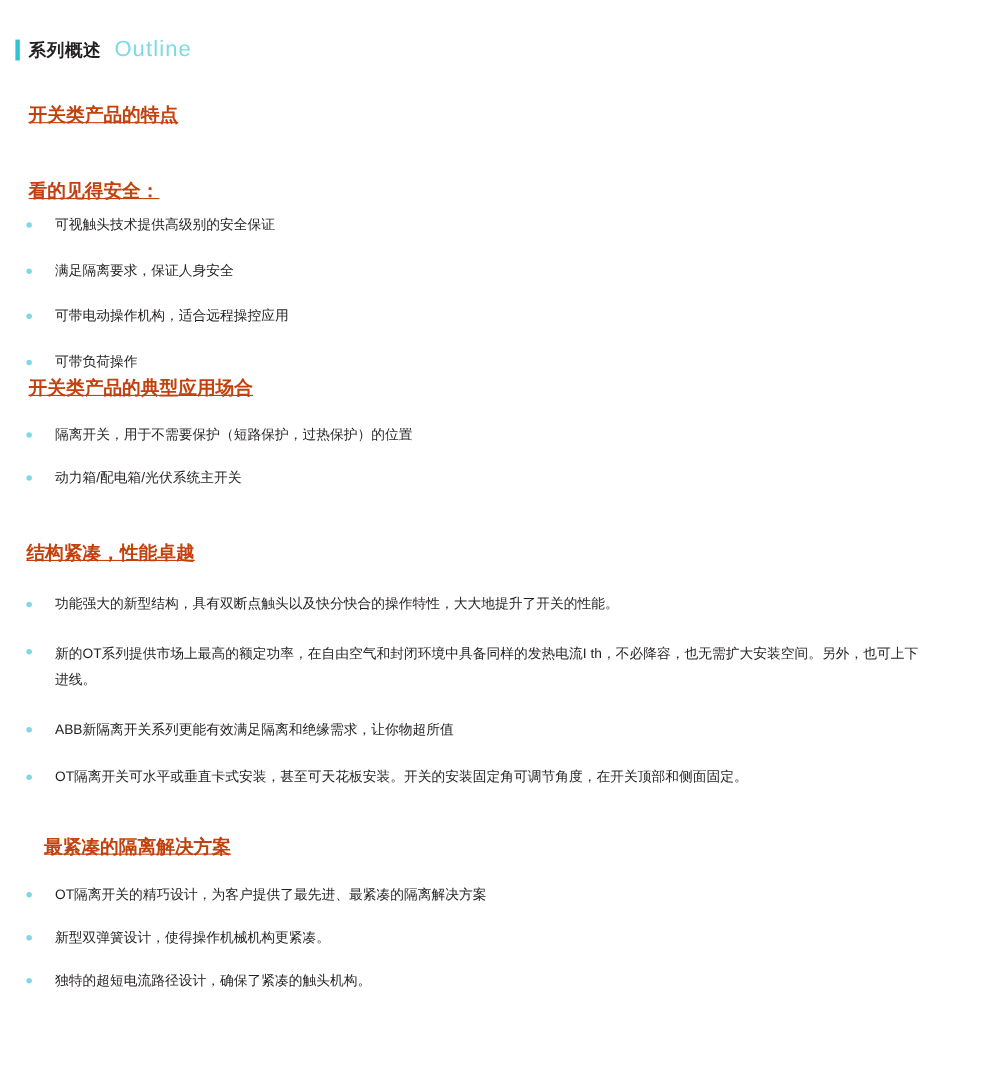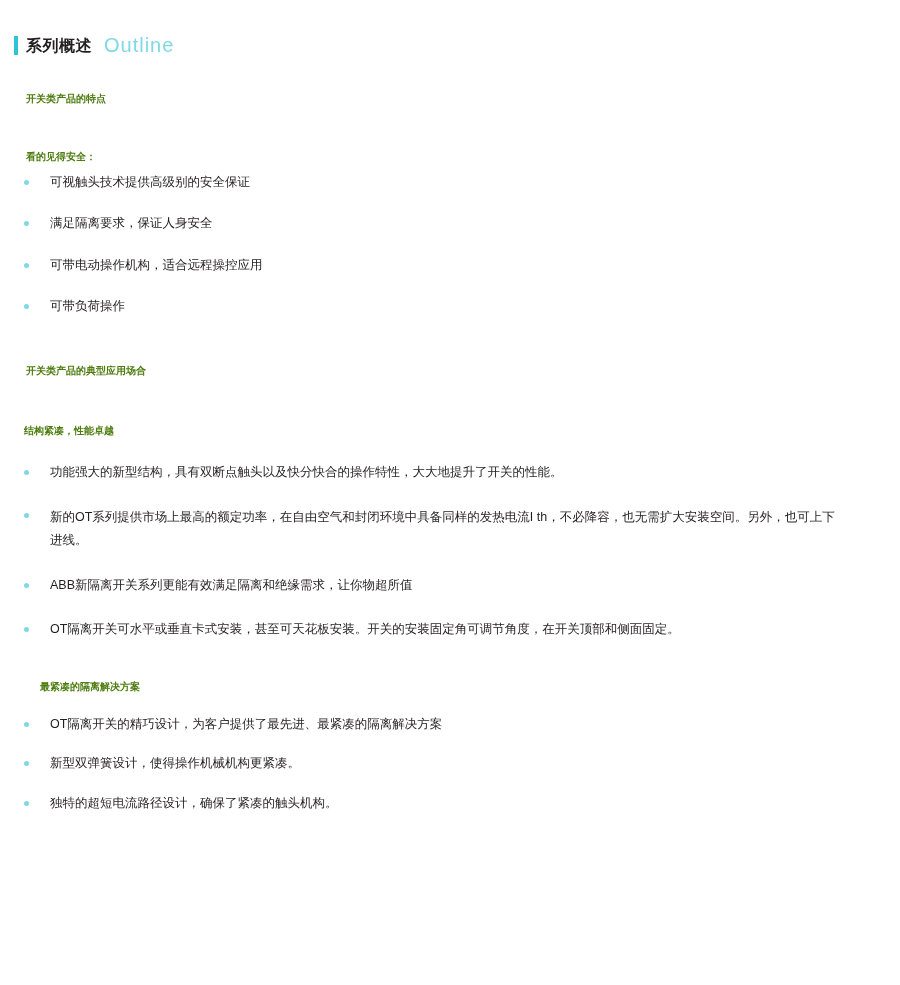--- a/index.html
+++ b/index.html
@@ -49,31 +49,32 @@
     letter-spacing: 1px;
     font-weight: normal;
   }
 
   
   .content {
     padding: 0 20px 30px 24px;
   }
 
   .block-heading {
-    font-size: 10px;
+    font-size: 17px;
     font-weight: bold;
-    color: #4d7c0f;
+    color: #c2410c;
     margin: 0;
     padding: 0;
     line-height: 1.6;
+    text-decoration: underline;
   }
 
   .h-first { margin-top: 34px; margin-left: 2px; }
   .h-spaced { margin-top: 42px; margin-left: 2px; }
-  .h-spaced-2 { margin-top: 46px; margin-left: 2px; }
+  .h-spaced-2 { margin-left: 2px; }
   .h-spaced-3 { margin-top: 44px; margin-left: 0px; }
   .h-spaced-4 { margin-top: 40px; margin-left: 16px; }
 
   ul.bullets {
     list-style: none;
     margin: 0;
     padding: 0;
   }
   ul.bullets li {
     position: relative;
@@ -121,20 +122,24 @@
 
     <h2 class="block-heading h-spaced">看的见得安全：</h2>
     <ul class="bullets">
       <li>可视触头技术提供高级别的安全保证</li>
       <li>满足隔离要求，保证人身安全</li>
       <li>可带电动操作机构，适合远程操控应用</li>
       <li>可带负荷操作</li>
     </ul>
 
     <h2 class="block-heading h-spaced-2">开关类产品的典型应用场合</h2>
+    <ul class="bullets g2">
+      <li>隔离开关，用于不需要保护（短路保护，过热保护）的位置</li>
+      <li>动力箱/配电箱/光伏系统主开关</li>
+    </ul>
 
     <h2 class="block-heading h-spaced-3">结构紧凑，性能卓越</h2>
     <ul class="bullets g3">
       <li>功能强大的新型结构，具有双断点触头以及快分快合的操作特性，大大地提升了开关的性能。</li>
       <li class="wrap">新的OT系列提供市场上最高的额定功率，在自由空气和封闭环境中具备同样的发热电流I th，不必降容，也无需扩大安装空间。另外，也可上下进线。</li>
       <li>ABB新隔离开关系列更能有效满足隔离和绝缘需求，让你物超所值</li>
       <li>OT隔离开关可水平或垂直卡式安装，甚至可天花板安装。开关的安装固定角可调节角度，在开关顶部和侧面固定。</li>
     </ul>
 
     <h2 class="block-heading h-spaced-4">最紧凑的隔离解决方案</h2>

